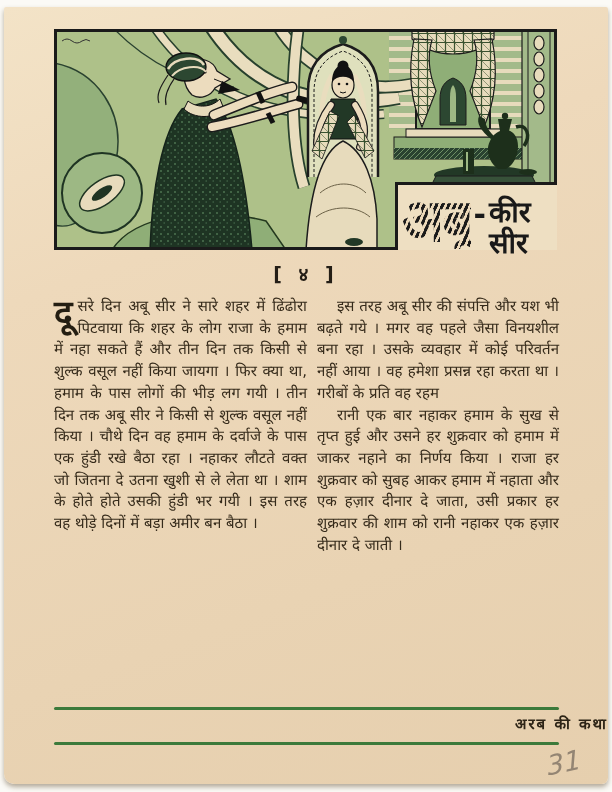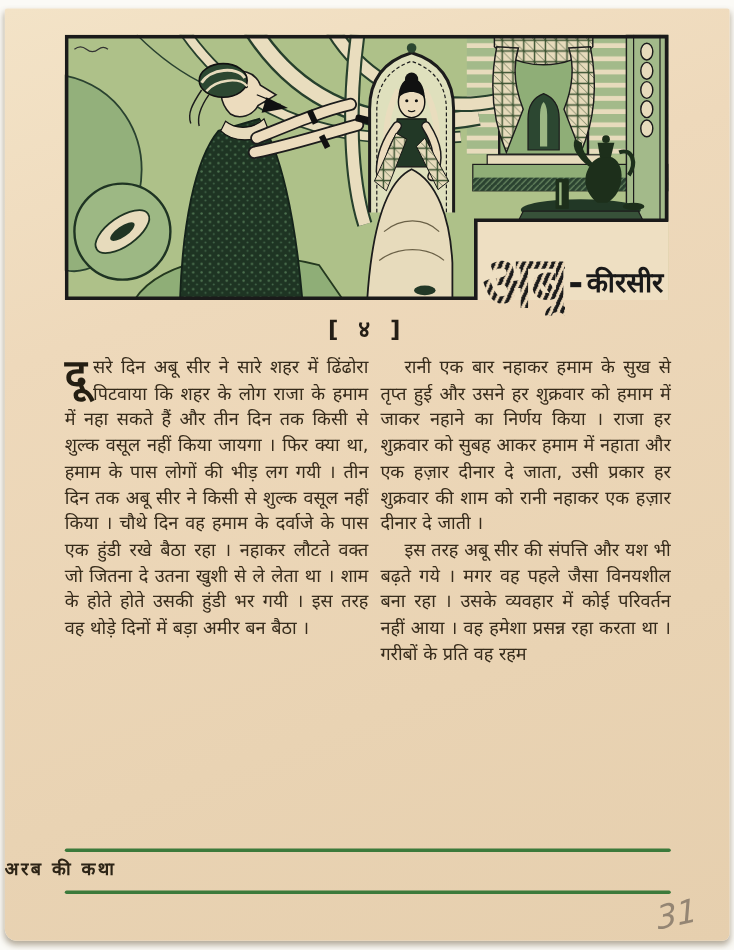--- a/index.html
+++ b/index.html
@@ -14,37 +14,37 @@
     box-shadow:0 3px 5px rgba(90,70,40,.45);
     border-radius:2px 2px 6px 10px;
     overflow:hidden;
   }
   
   .illo{position:absolute;left:50px;top:22px;width:503px;height:221px;}
   .illo svg{display:block;width:100%;height:100%;}
   
   .title-block{
     position:absolute;left:398px;top:190px;width:158px;height:78px;
-    display:flex;align-items:center;color:#191919;
+    display:flex;align-items:flex-start;color:#191919;
   }
   .title-main{
     font-size:55px;font-weight:bold;line-height:.9;letter-spacing:-2px;
     transform:scaleY(1.08);
   }
   .striped{color:#191919;}
   @supports (-webkit-background-clip: text){
     .striped{
       color:transparent;
       background-image:repeating-linear-gradient(115deg,#1b1b1b 0 3px,#ecd9ba 3px 5.6px);
       -webkit-background-clip:text;background-clip:text;
     }
   }
   .title-sep{font-size:30px;font-weight:bold;margin:0 3px 0 2px;}
-  .title-stack{display:flex;flex-direction:row;font-weight:bold;
-    font-size:23px;line-height:1.06;letter-spacing:0;}
+  .title-stack{display:flex;flex-direction:column;font-weight:bold;
+    font-size:29px;line-height:1.06;letter-spacing:0;}
   
   .pagenum{
     position:absolute;left:0;top:254px;width:100%;text-align:center;
     font-size:19px;font-weight:bold;color:#241e16;letter-spacing:5px;
   }
   
   .col{
     position:absolute;top:289px;
     font-size:15px;line-height:21.7px;text-align:justify;color:#362b1b;
     text-rendering:optimizeLegibility;
@@ -55,21 +55,21 @@
   .col p.indent{text-indent:20px;}
   .dropcap{
     float:left;font-size:35px;font-weight:bold;line-height:30px;
     padding:2px 5px 0 0;color:#241e12;
   }
   
   .rule{position:absolute;left:50px;width:505px;height:3px;background:#3c7a3b;border-radius:2px;}
   .rule-top{top:700px;}
   .rule-bottom{top:735px;}
   .footer-label{
-    position:absolute;left:0;top:706px;width:100%;text-align:left;
+    position:absolute;left:0;top:706px;width:100%;text-align:right;
     font-size:15px;font-weight:bold;color:#2d2416;letter-spacing:2px;
   }
   
   .handwritten{
     position:absolute;left:543px;top:740px;
     font-size:27px;color:#857869;font-style:italic;
     transform:rotate(-12deg) skewX(-6deg);opacity:.85;
   }
 </style>
 </head>
@@ -229,22 +229,22 @@
     </span>
   </div>
 
   <div class="pagenum">[ ४ ]</div>
 
   <div class="col col-left">
     <p><span class="dropcap">दू</span><span>सरे दिन अबू सीर ने सारे शहर में ढिंढोरा पिटवाया कि शहर के लोग राजा के हमाम में नहा सकते हैं और तीन दिन तक किसी से शुल्क वसूल नहीं किया जायगा । फिर क्या था, हमाम के पास लोगों की भीड़ लग गयी । तीन दिन तक अबू सीर ने किसी से शुल्क वसूल नहीं किया । चौथे दिन वह हमाम के दर्वाजे के पास एक हुंडी रखे बैठा रहा । नहाकर लौटते वक्त जो जितना दे उतना खुशी से ले लेता था । शाम के होते होते उसकी हुंडी भर गयी । इस तरह वह थोड़े दिनों में बड़ा अमीर बन बैठा ।</span></p>
   </div>
 
   <div class="col col-right">
+    <p class="indent">इस तरह अबू सीर की संपत्ति और यश भी बढ़ते गये । मगर वह पहले जैसा विनयशील बना रहा । उसके व्यवहार में कोई परिवर्तन नहीं आया । वह हमेशा प्रसन्न रहा करता था । गरीबों के प्रति वह रहम</p>
     <p class="indent">रानी एक बार नहाकर हमाम के सुख से तृप्त हुई और उसने हर शुक्रवार को हमाम में जाकर नहाने का निर्णय किया । राजा हर शुक्रवार को सुबह आकर हमाम में नहाता और एक हज़ार दीनार दे जाता, उसी प्रकार हर शुक्रवार की शाम को रानी नहाकर एक हज़ार दीनार दे जाती ।</p>
-    <p class="indent">इस तरह अबू सीर की संपत्ति और यश भी बढ़ते गये । मगर वह पहले जैसा विनयशील बना रहा । उसके व्यवहार में कोई परिवर्तन नहीं आया । वह हमेशा प्रसन्न रहा करता था । गरीबों के प्रति वह रहम</p>
   </div>
 
   <div class="rule rule-top"></div>
   <div class="footer-label">अरब की कथा</div>
   <div class="rule rule-bottom"></div>
 
   <div class="handwritten">31</div>
 
 </div>
 

